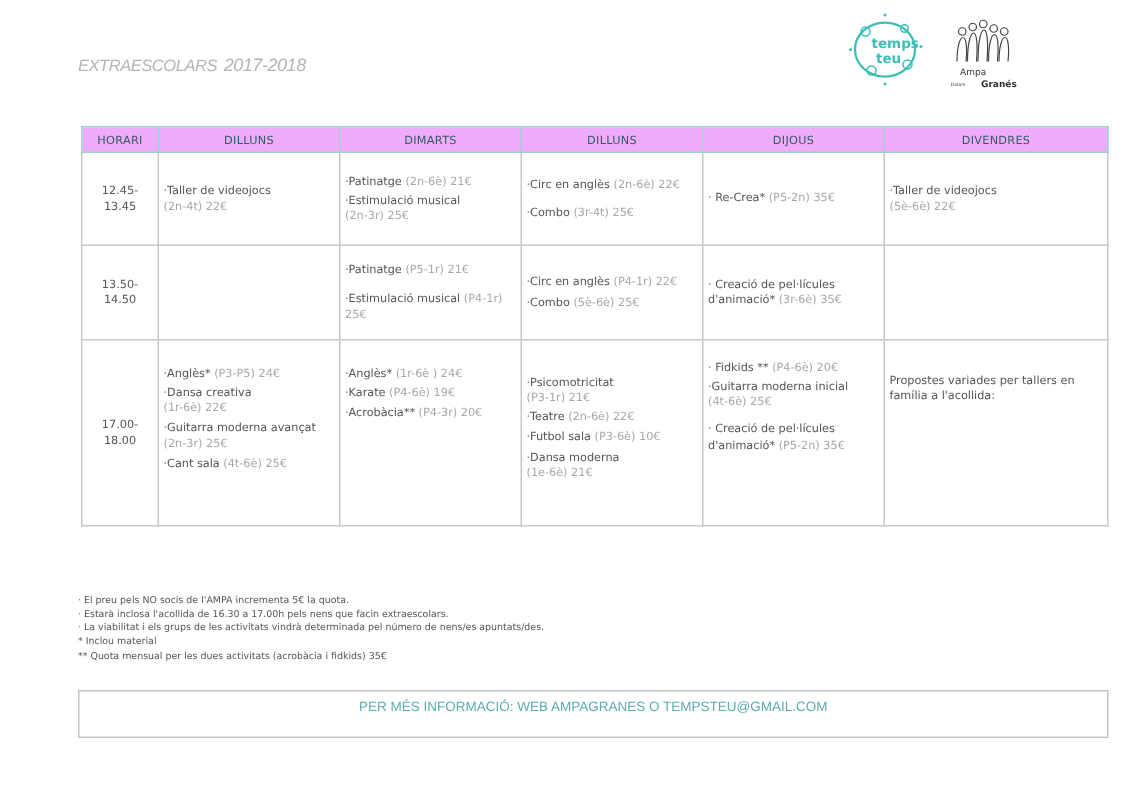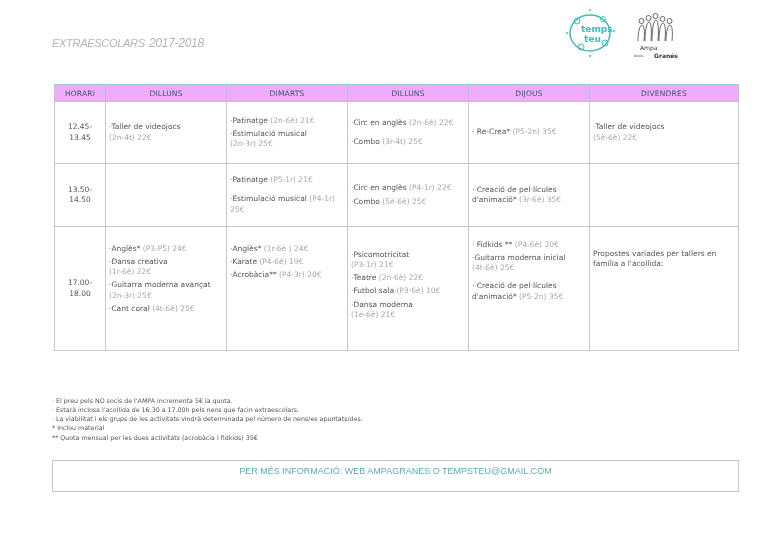--- a/index.html
+++ b/index.html
@@ -147,21 +147,21 @@
       </td>
       <td></td>
     </tr>
 
     <tr style="height:124px">
       <td class="time">17.00-18.00</td>
       <td style="vertical-align:top;padding-top:14px">
         <div class="act"><span class="nm">·Anglès*</span> <span class="gr">(P3-P5)</span> <span class="pr">24€</span></div>
         <div class="act"><span class="nm">·Dansa creativa</span><br><span class="gr">(1r-6è)</span> <span class="pr">22€</span></div>
         <div class="act"><span class="nm">·Guitarra moderna avançat</span><br><span class="gr">(2n-3r)</span> <span class="pr">25€</span></div>
-        <div class="act"><span class="nm">·Cant coral</span> <span class="gr">(4t-6è)</span> <span class="pr">25€</span></div>
+        <div class="act"><span class="nm">·Cant sala</span> <span class="gr">(4t-6è)</span> <span class="pr">25€</span></div>
       </td>
       <td style="vertical-align:top;padding-top:14px">
         <div class="act"><span class="nm">·Anglès*</span> <span class="gr">(1r-6è )</span> <span class="pr">24€</span></div>
         <div class="act"><span class="nm">·Karate</span> <span class="gr">(P4-6è)</span> <span class="pr">19€</span></div>
         <div class="act"><span class="nm">·Acrobàcia**</span> <span class="gr">(P4-3r)</span> <span class="pr">20€</span></div>
       </td>
       <td style="vertical-align:top;padding-top:20px">
         <div class="act"><span class="nm">·Psicomotricitat</span><br><span class="gr">(P3-1r)</span> <span class="pr">21€</span></div>
         <div class="act"><span class="nm">·Teatre</span> <span class="gr">(2n-6è)</span> <span class="pr">22€</span></div>
         <div class="act"><span class="nm">·Futbol sala</span> <span class="gr">(P3-6è)</span> <span class="pr">10€</span></div>

